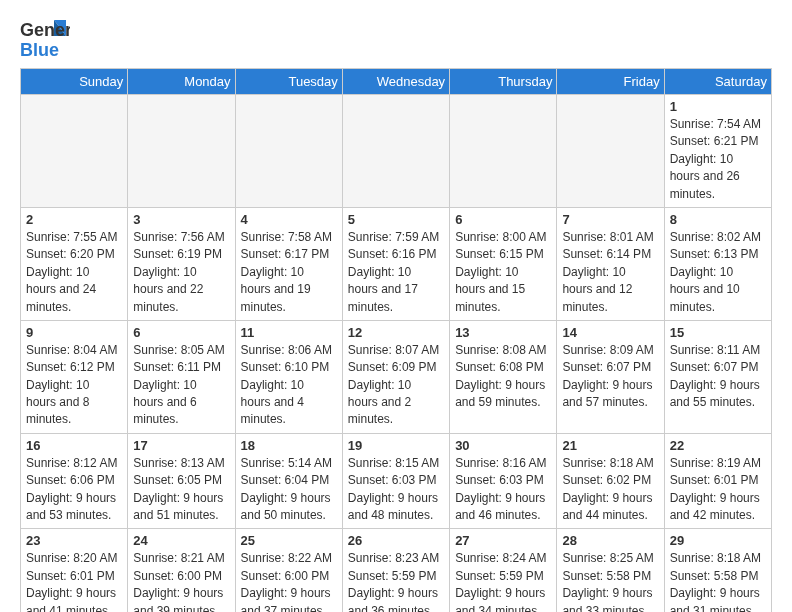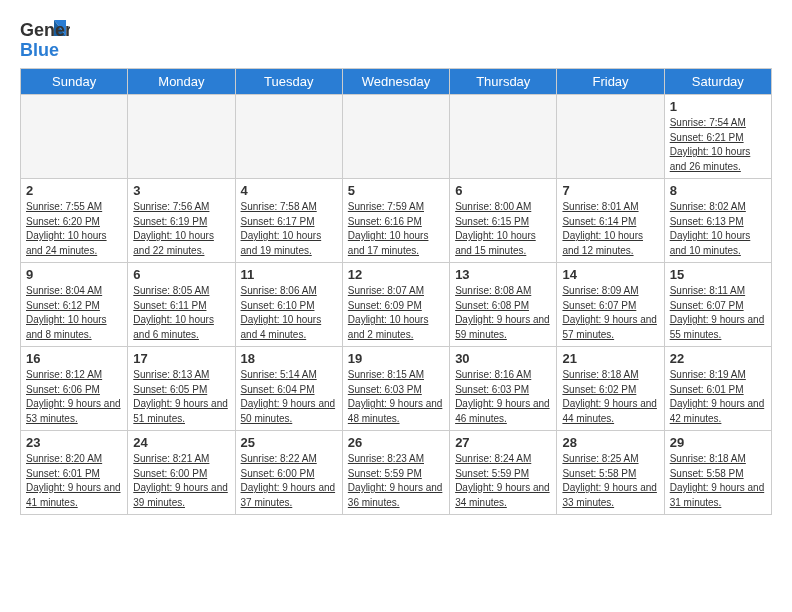--- a/index.html
+++ b/index.html
@@ -40,21 +40,21 @@
       width: 100%;
       border-collapse: collapse;
       border: 1px solid #ccc;
     }
     .calendar th {
       background: #2a7dd4;
       color: #fff;
       font-size: 13px;
       font-weight: normal;
       padding: 5px 4px;
-      text-align: center;
+      text-align: right;
       border: 1px solid #ccc;
     }
     .calendar td {
       vertical-align: top;
       border: 1px solid #ccc;
       padding: 4px 5px;
       width: calc(100%/7);
       min-height: 80px;
       font-size: 10.5px;
       color: #333;
@@ -62,24 +62,23 @@
     }
     .calendar td.empty {
       background: #f5f5f5;
     }
     .day-number {
       font-size: 13px;
       font-weight: bold;
       margin-bottom: 2px;
     }
     .day-info {
-      font-size: 10px;
+      font-size: 12px;
       line-height: 1.45;
       color: #333;
-      text-decoration: underline;
     }
     .last-row td {
       background: #f0f0f0;
     }
   </style>
 </head>
 <body>
 
 <div class="page">
   <div class="header">

